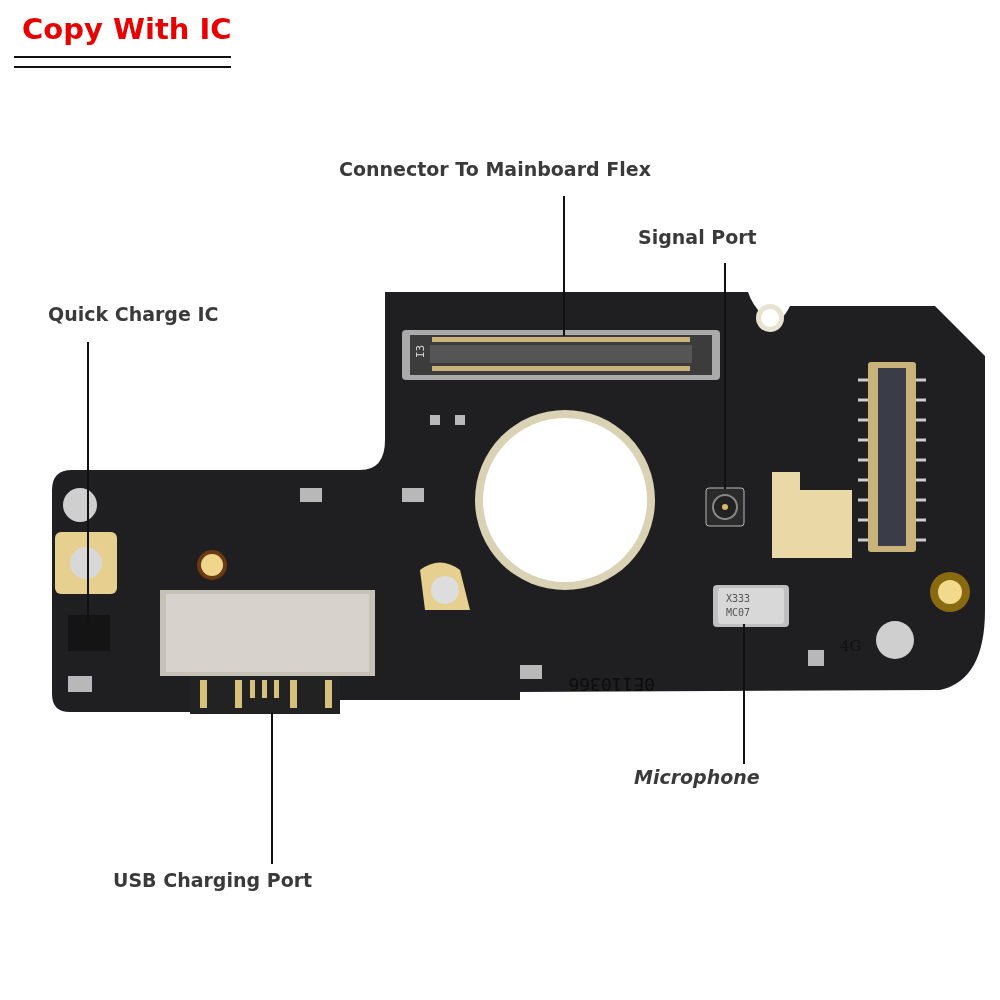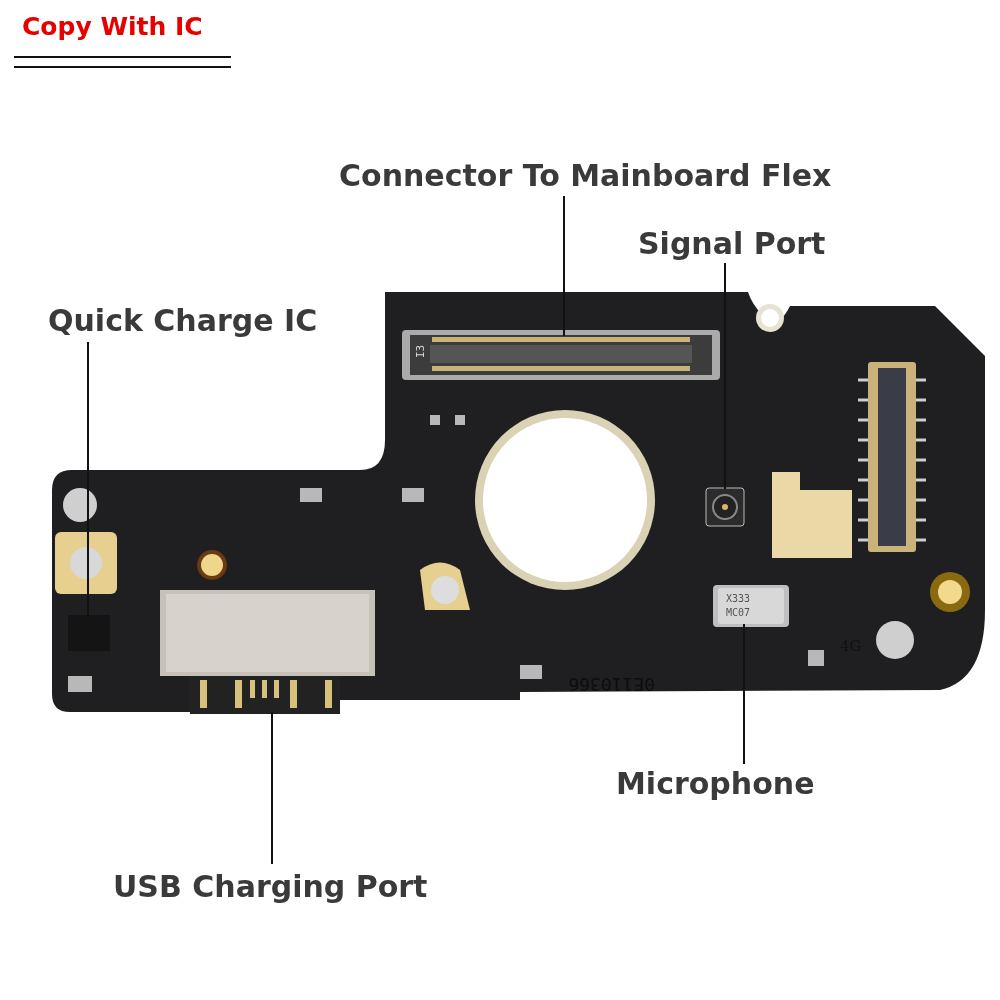--- a/index.html
+++ b/index.html
@@ -1,19 +1,19 @@
 <!DOCTYPE html>
 <html><head>
 <meta charset="utf-8">
 <style>
   html,body{margin:0;padding:0;background:#fff;}
   body{width:1000px;height:1000px;position:relative;overflow:hidden;font-family:"DejaVu Sans",sans-serif;}
-  .title{position:absolute;left:22px;top:12px;color:#e60000;font-weight:bold;font-size:25px;letter-spacing:0px;}
+  .title{position:absolute;left:22px;top:12px;color:#e60000;font-weight:bold;font-size:29px;letter-spacing:0px;}
   .rule{position:absolute;left:14px;width:217px;height:2px;background:#111;}
-  .lbl{position:absolute;color:#3a3a3a;font-weight:bold;font-size:30px;white-space:nowrap;}
+  .lbl{position:absolute;color:#3a3a3a;font-weight:bold;font-size:19px;white-space:nowrap;}
   .leader{position:absolute;background:#111;width:2px;}
   svg.board{position:absolute;left:0;top:0;}
 </style>
 </head>
 <body>
 
 <div class="title">Copy With IC</div>
 <div class="rule" style="top:56px"></div>
 <div class="rule" style="top:66px"></div>
 
@@ -126,17 +126,17 @@
 
 <div class="lbl" style="left:339px;top:158px;">Connector To Mainboard Flex</div>
 <div class="leader" style="left:563px;top:196px;height:140px;"></div>
 
 <div class="lbl" style="left:638px;top:226px;text-align:center;">Signal Port</div>
 <div class="leader" style="left:724px;top:263px;height:226px;"></div>
 
 <div class="lbl" style="left:16px;top:303px;margin-left:32px;">Quick Charge IC</div>
 <div class="leader" style="left:87px;top:342px;height:278px;"></div>
 
-<div class="lbl" style="left:616px;top:766px;">Microphone</div>
+<div class="lbl" style="left:634px;top:766px;font-style:italic;">Microphone</div>
 <div class="leader" style="left:743px;top:624px;height:140px;"></div>
 
 <div class="lbl" style="left:113px;top:869px;">USB Charging Port</div>
 <div class="leader" style="left:271px;top:712px;height:152px;"></div>
 
 </body></html>

